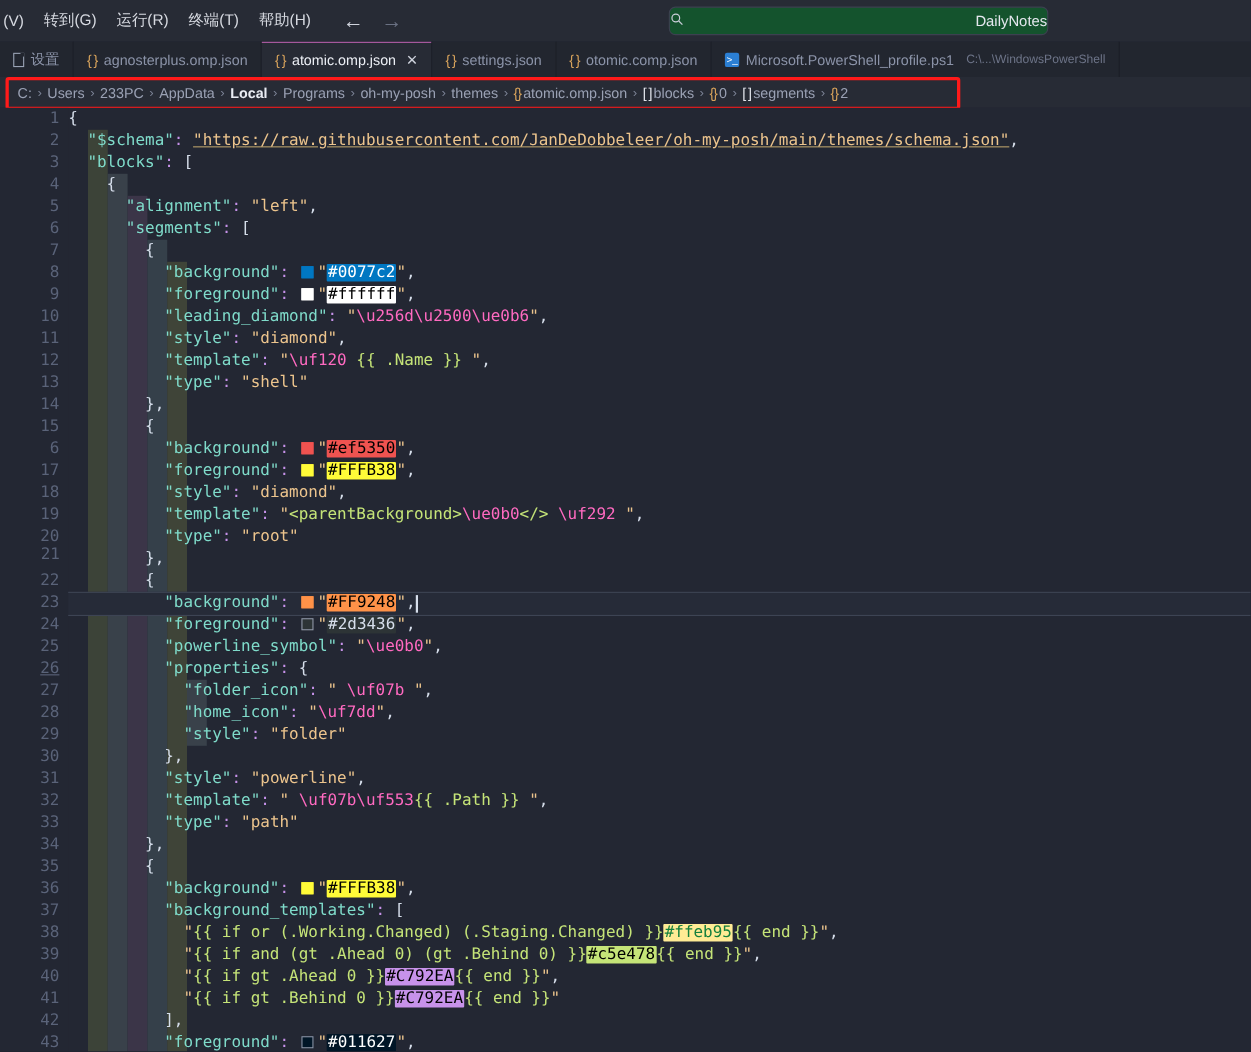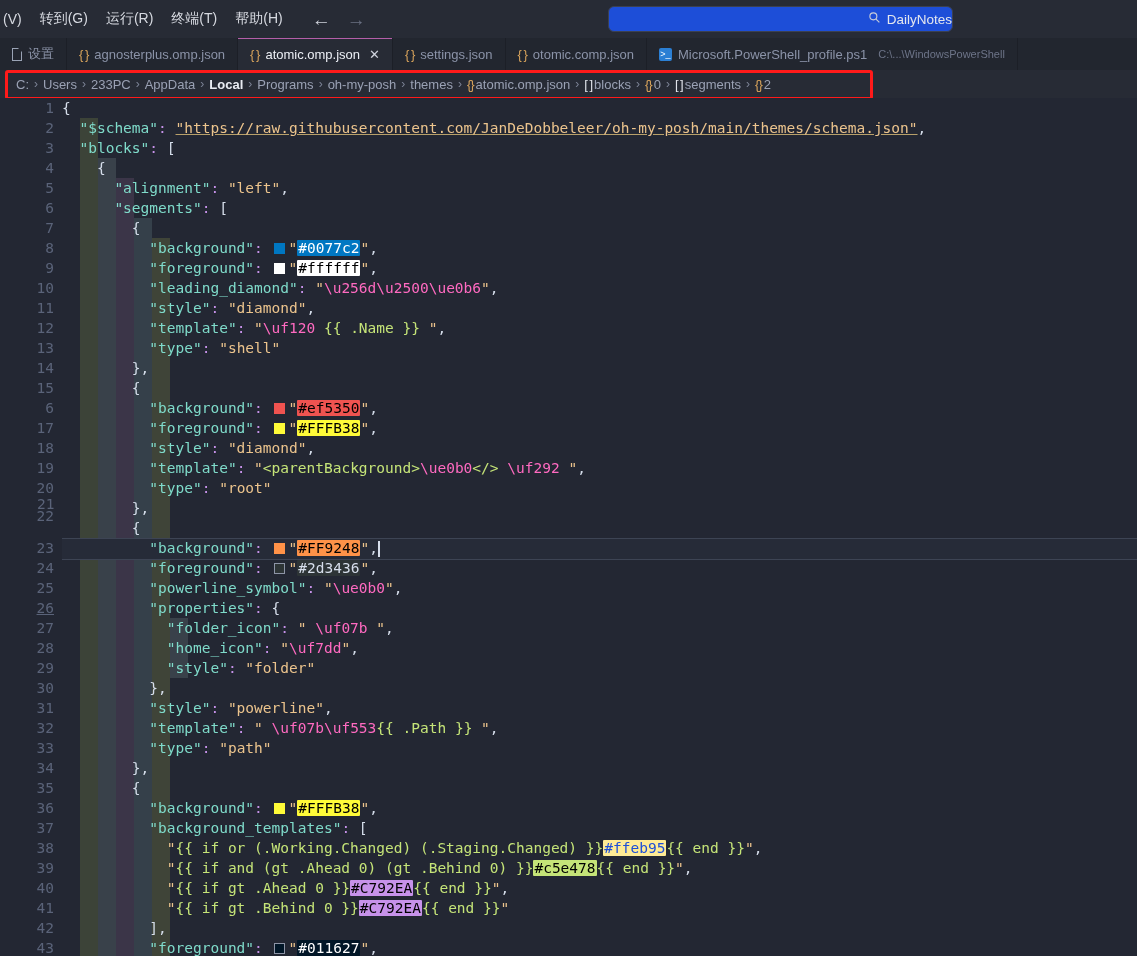--- a/index.html
+++ b/index.html
@@ -25,22 +25,22 @@
   .menubar { display: flex; align-items: center; height: 38px; margin-left: -6px; }
   .menu-item {
     color: #d6d9e0; font-size: 14px; padding: 4px 9px;
     white-space: nowrap; cursor: default;
   }
   .navbtns { display: flex; align-items: center; gap: 16px; margin-left: 20px; }
   .navbtn { color: #cfd3dc; font-size: 19px; line-height: 1; cursor: default; }
   .navbtn.disabled { color: #6a7183; }
   .searchbox {
     position: absolute; left: 608px; top: 6px; width: 345px; height: 26px;
-    background: #1d4ed8; border: 1px solid #3c4150; border-radius: 6px;
-    display: flex; align-items: center; justify-content: flex-end; gap: 6px;
+    background: #14532d; border: 1px solid #3c4150; border-radius: 6px;
+    display: flex; align-items: center; justify-content: space-between; gap: 6px;
   }
   .searchbox .sicon { color: #c9cdd8; font-size: 13px; }
   .searchbox .stext { color: #e4e7ee; font-size: 13.5px; }
 
   
   .tabbar {
     position: absolute; left: 0; top: 38px; width: 1137px; height: 32px;
     background: #22262f;
     display: flex; align-items: stretch;
     font-size: 13px;
@@ -271,21 +271,21 @@
         <div class="lnum" style="top: 220px;">12</div>
         <div class="lnum" style="top: 240px;">13</div>
         <div class="lnum" style="top: 260px;">14</div>
         <div class="lnum" style="top: 280px;">15</div>
         <div class="lnum" style="top: 300px;">6</div>
         <div class="lnum" style="top: 320px;">17</div>
         <div class="lnum" style="top: 340px;">18</div>
         <div class="lnum" style="top: 360px;">19</div>
         <div class="lnum" style="top: 380px;">20</div>
         <div class="lnum" style="top: 396px; padding-left: 37px;">21</div>
-        <div class="lnum" style="top: 408px;">22</div>
+        <div class="lnum" style="top: 420px;">22</div>
         <div class="lnum" style="top: 440px;">23</div>
         <div class="lnum" style="top: 460px;">24</div>
         <div class="lnum" style="top: 480px;">25</div>
         <div class="lnum" style="top: 500px; text-decoration: underline;">26</div>
         <div class="lnum" style="top: 520px;">27</div>
         <div class="lnum" style="top: 540px;">28</div>
         <div class="lnum" style="top: 560px;">29</div>
         <div class="lnum" style="top: 580px;">30</div>
         <div class="lnum" style="top: 600px;">31</div>
         <div class="lnum" style="top: 620px;">32</div>
@@ -332,21 +332,21 @@
         <div class="line"><span>            <span class="k">"home_icon"</span><span class="p">:</span> <span class="s">"</span><span class="esc">\uf7dd</span><span class="s">"</span><span class="cm">,</span></span></div>
         <div class="line"><span>            <span class="k">"style"</span><span class="p">:</span> <span class="s">"folder"</span></span></div>
         <div class="line"><span>          <span class="br">}</span><span class="cm">,</span></span></div>
         <div class="line"><span>          <span class="k">"style"</span><span class="p">:</span> <span class="s">"powerline"</span><span class="cm">,</span></span></div>
         <div class="line"><span>          <span class="k">"template"</span><span class="p">:</span> <span class="s">" </span><span class="esc">\uf07b\uf553</span><span class="tpl">{{ .Path }} </span><span class="s">"</span><span class="cm">,</span></span></div>
         <div class="line"><span>          <span class="k">"type"</span><span class="p">:</span> <span class="s">"path"</span></span></div>
         <div class="line"><span>        <span class="br">}</span><span class="cm">,</span></span></div>
         <div class="line"><span>        <span class="br">{</span></span></div>
         <div class="line"><span>          <span class="k">"background"</span><span class="p">:</span> <span class="sw" style="background:#FFFB38;border-color:#FFFB38"></span><span class="s">"</span><span class="hx" style="background:#FFFB38;color:#000000">#FFFB38</span><span class="s">"</span><span class="cm">,</span></span></div>
         <div class="line"><span>          <span class="k">"background_templates"</span><span class="p">:</span> <span class="br">[</span></span></div>
-        <div class="line"><span>            <span class="s">"</span><span class="tpl">{{ if or (.Working.Changed) (.Staging.Changed) }}</span><span class="hx" style="background:#ffeb95;color:#1d4ed8">#ffeb95</span><span class="tpl">{{ end }}</span><span class="s">"</span><span class="cm">,</span></span></div>
+        <div class="line"><span>            <span class="s">"</span><span class="tpl">{{ if or (.Working.Changed) (.Staging.Changed) }}</span><span class="hx" style="background:#ffeb95;color:#15803d">#ffeb95</span><span class="tpl">{{ end }}</span><span class="s">"</span><span class="cm">,</span></span></div>
         <div class="line"><span>            <span class="s">"</span><span class="tpl">{{ if and (gt .Ahead 0) (gt .Behind 0) }}</span><span class="hx" style="background:#c5e478;color:#000000">#c5e478</span><span class="tpl">{{ end }}</span><span class="s">"</span><span class="cm">,</span></span></div>
         <div class="line"><span>            <span class="s">"</span><span class="tpl">{{ if gt .Ahead 0 }}</span><span class="hx" style="background:#C792EA;color:#000000">#C792EA</span><span class="tpl">{{ end }}</span><span class="s">"</span><span class="cm">,</span></span></div>
         <div class="line"><span>            <span class="s">"</span><span class="tpl">{{ if gt .Behind 0 }}</span><span class="hx" style="background:#C792EA;color:#000000">#C792EA</span><span class="tpl">{{ end }}</span><span class="s">"</span></span></div>
         <div class="line"><span>          <span class="br">]</span><span class="cm">,</span></span></div>
         <div class="line"><span>          <span class="k">"foreground"</span><span class="p">:</span> <span class="sw" style="background:#011627;border-color:#8d94a6"></span><span class="s">"</span><span class="hx" style="background:#011627;color:#ffffff">#011627</span><span class="s">"</span><span class="cm">,</span></span></div>
       </div>
   </div>
 
 </div>
 

